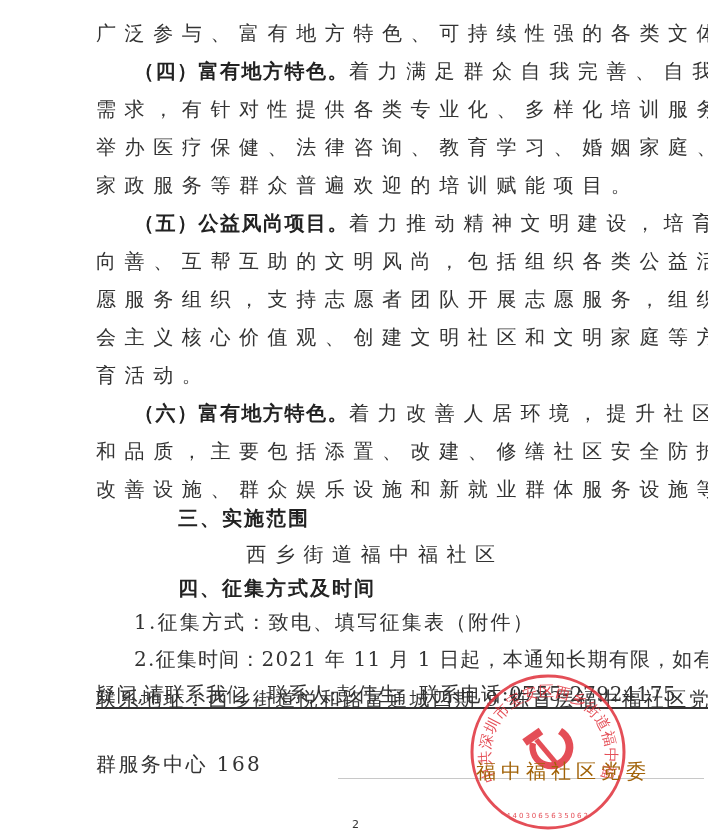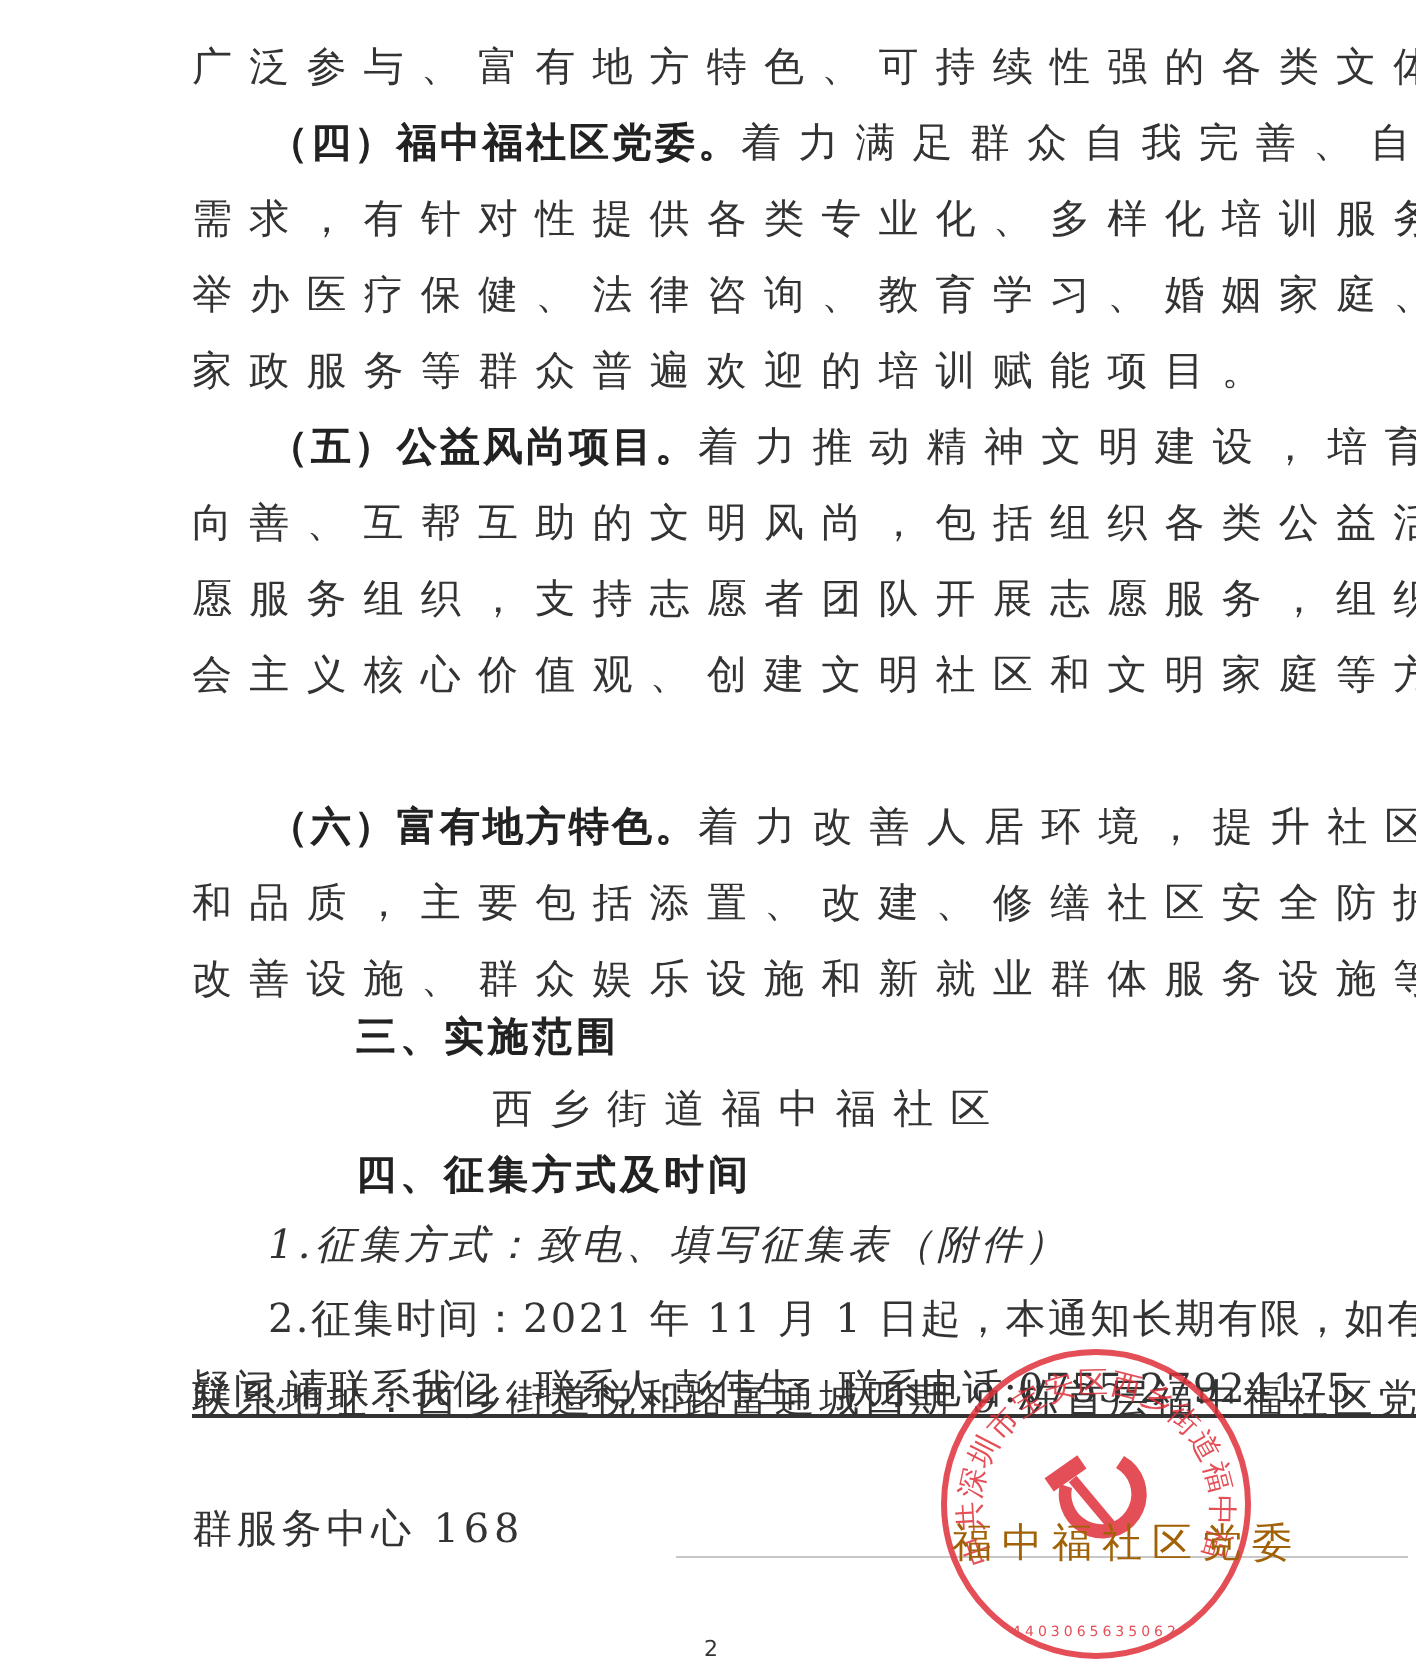--- a/index.html
+++ b/index.html
@@ -81,38 +81,39 @@
       white-space: nowrap;
     }
   </style>
 </head>
 <body>
 
 <div class="page">
 
   <div class="line" style="top:19px;">广泛参与、富有地方特色、可持续性强的各类文体活动项目。</div>
 
-  <div class="line indent" style="top:57px;"><span class="b">（四）福中福社区党委。</span><span>着力满足群众自我完善、自我提升</span></div>
+  <div class="line indent" style="top:57px;"><span class="b">（四）富有地方特色。</span><span>着力满足群众自我完善、自我提升</span></div>
   <div class="line" style="top:95px;">需求，有针对性提供各类专业化、多样化培训服务，主要包括</div>
   <div class="line" style="top:133px;">举办医疗保健、法律咨询、教育学习、婚姻家庭、安全知识、</div>
   <div class="line" style="top:171px;">家政服务等群众普遍欢迎的培训赋能项目。</div>
 
   <div class="line indent" style="top:209px;"><span class="b">（五）公益风尚项目。</span><span>着力推动精神文明建设，培育向上</span></div>
   <div class="line" style="top:247px;">向善、互帮互助的文明风尚，包括组织各类公益活动，培育志</div>
   <div class="line" style="top:285px;">愿服务组织，支持志愿者团队开展志愿服务，组织开展弘扬社</div>
   <div class="line" style="top:323px;">会主义核心价值观、创建文明社区和文明家庭等方面的宣传教</div>
+  <div class="line" style="top:361px;">育活动。</div>
 
   <div class="line indent" style="top:399px;"><span class="b">（六）富有地方特色。</span><span>着力改善人居环境，提升社区风貌</span></div>
   <div class="line" style="top:437px;">和品质，主要包括添置、改建、修缮社区安全防护设施、环境</div>
   <div class="line" style="top:475px;">改善设施、群众娱乐设施和新就业群体服务设施等。</div>
 
   <div class="line indent heading" style="top:504px;">三、实施范围</div>
   <div class="line indent" style="top:540px;text-align:center;">西乡街道福中福社区</div>
   <div class="line indent heading" style="top:574px;font-family:Liberation Serif, serif;">四、征集方式及时间</div>
-  <div class="line indent tight" style="top:608px;font-style:italic;">1.征集方式：致电、填写征集表（附件）</div>
+  <div class="line indent tight" style="top:608px;">1.征集方式：致电、填写征集表（附件）</div>
   <div class="line indent tight2" style="top:645px;">2.征集时间：2021 年 11 月 1 日起，本通知长期有限，如有</div>
   <div class="line tight2" style="top:680px;letter-spacing:0.6px;">疑问,请联系我们，联系人:彭伟生　联系电话:0755-27924175</div>
   <div class="line tight2" style="top:685px;letter-spacing:2.4px;text-decoration:underline;">联系地址：西乡街道悦和路富通城四期 9 栋首层福中福社区党</div>
   <div class="line tight2" style="top:750px;letter-spacing:2.4px;">群服务中心 168</div>
 
   <div class="hr"></div>
 
   <svg class="seal" viewBox="0 0 160 160">
     <defs>
       <path id="sealArc" d="M 28 108 A 58 58 0 1 1 132 108"></path>

